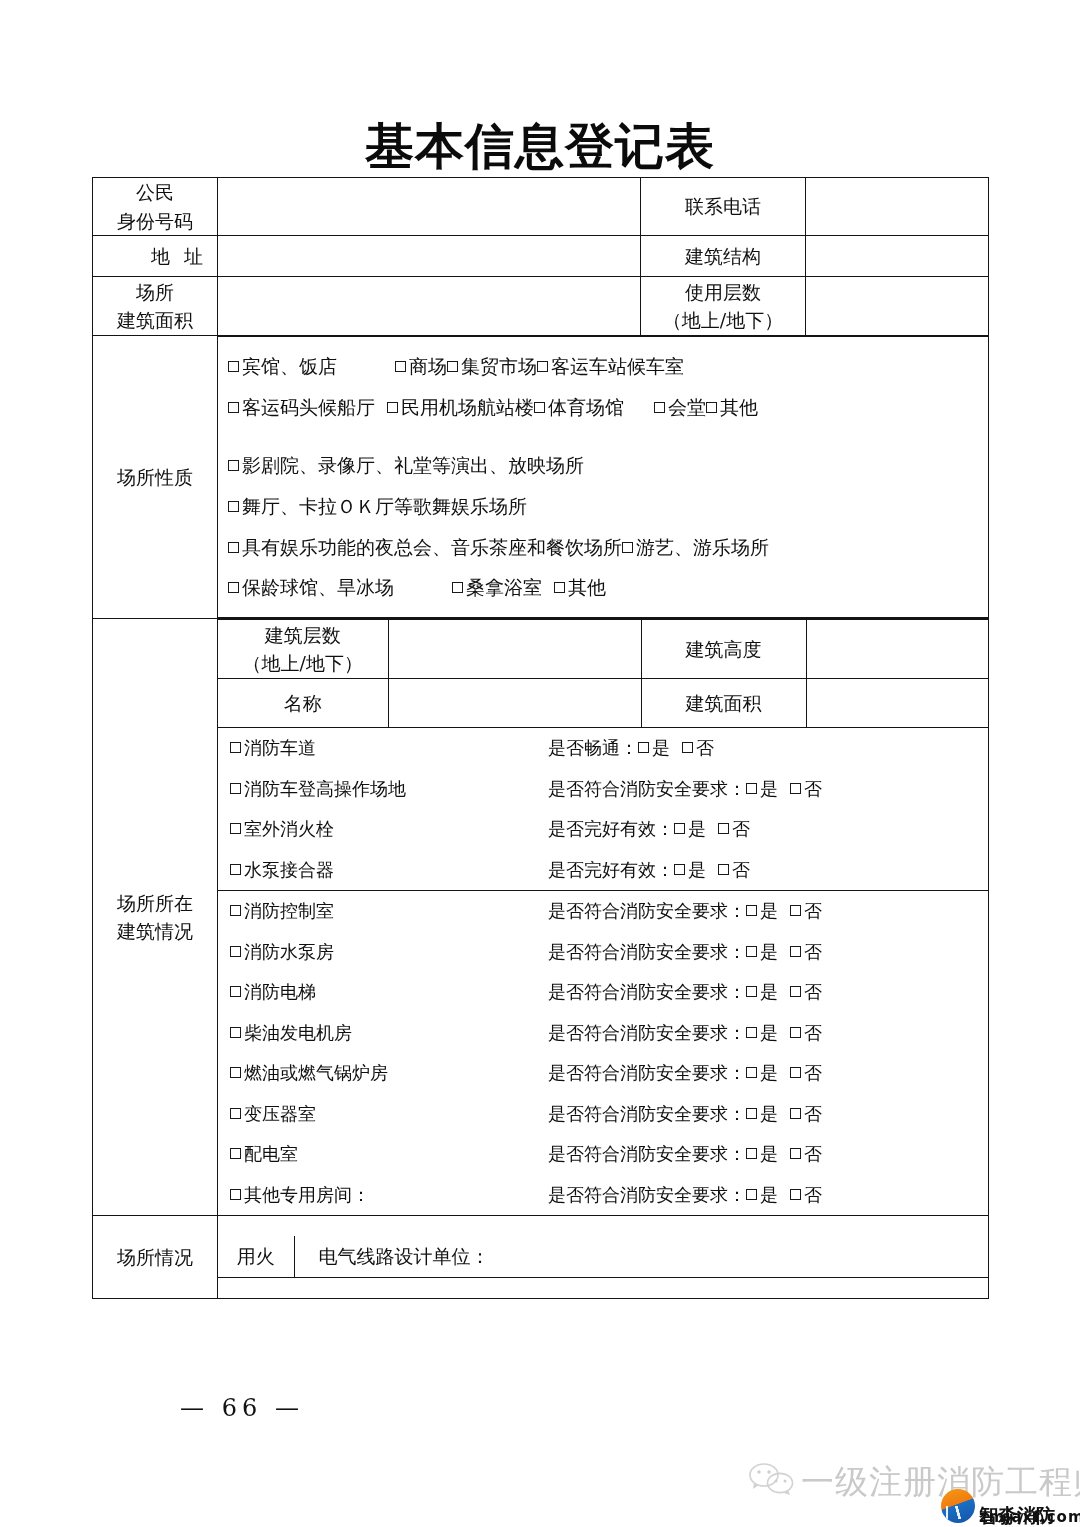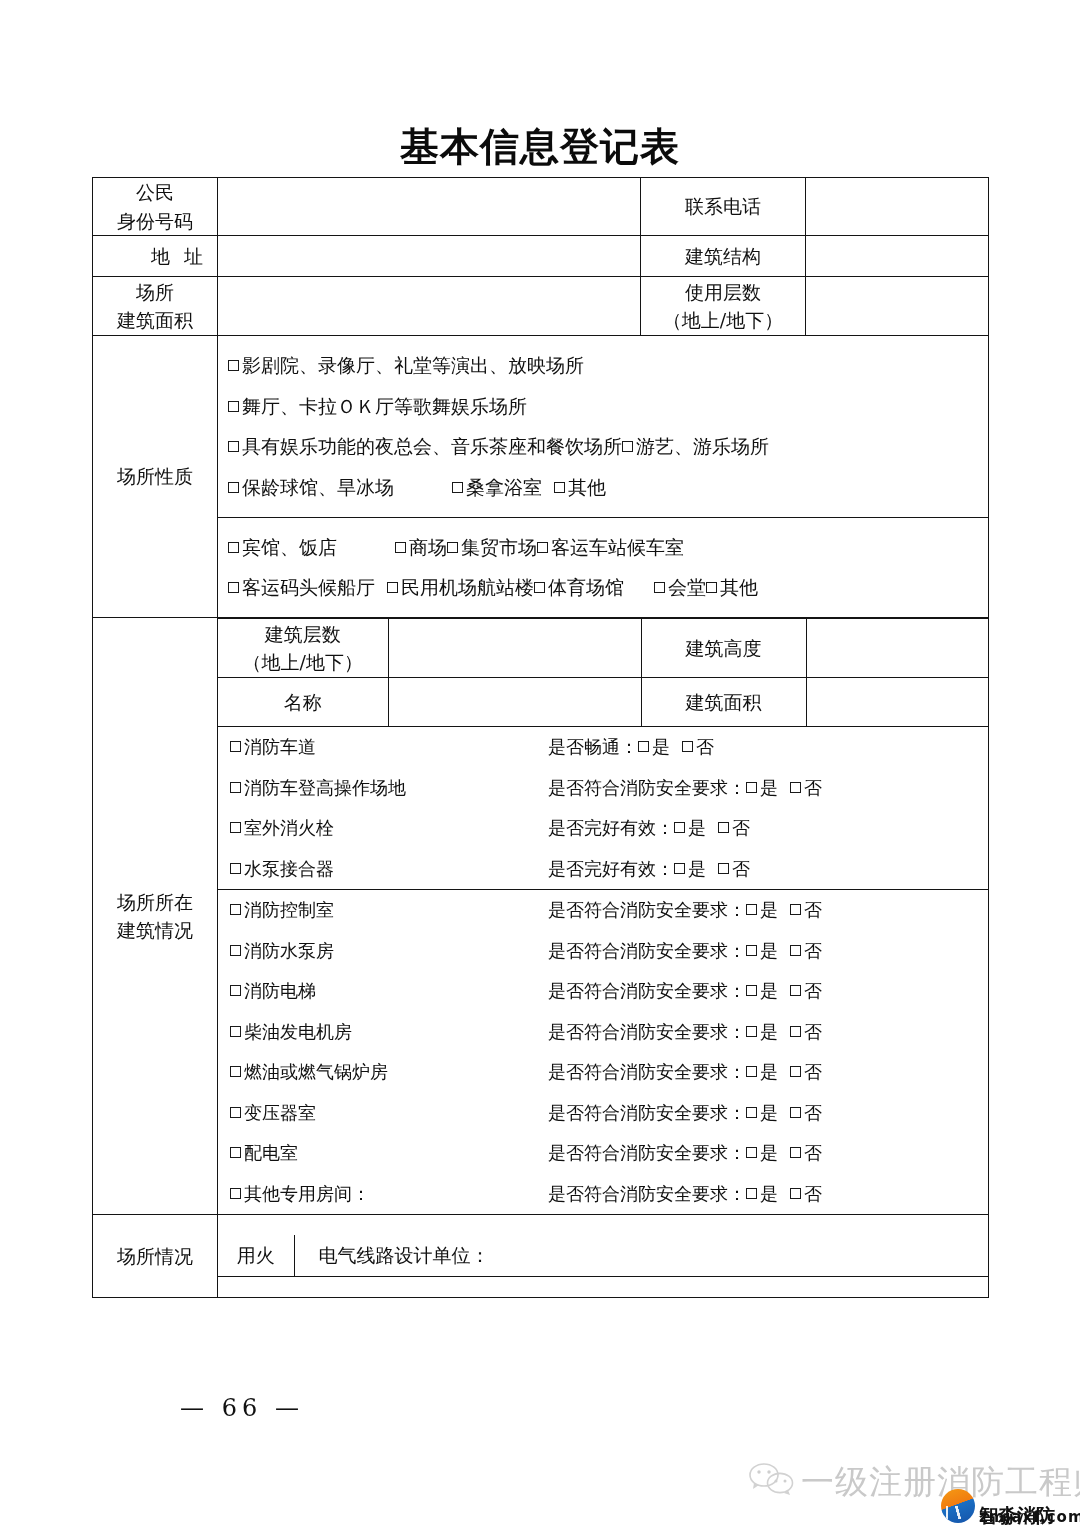--- a/index.html
+++ b/index.html
@@ -25,21 +25,21 @@
 
   
   .doc-title {
     position: absolute;
     left: 0;
     top: 121px;
     width: 1080px;
     text-align: center;
     font-family: "DejaVu Serif", "Liberation Serif", serif;
     font-weight: 700;
-    font-size: 39px;
+    font-size: 49px;
     letter-spacing: 1px;
     line-height: 50px;
     color: #0b0b0b;
   }
 
   
   .form-table {
     position: absolute;
     left: 92px;
     top: 177px;
@@ -255,52 +255,52 @@
         </td>
         <td class="blank cell-pad"></td>
       </tr>
 
       <tr>
         <td class="lbl">场所性质</td>
         <td colspan="3" style="padding:0">
           <table class="inner">
             <tbody>
               <tr>
+                <td class="nb-b nb-l nb-r" style="padding:0">
+                  <div class="opt-block">
+
+                    <div class="opt-line">
+                      <span class="cb"></span><span>宾馆、饭店</span><span class="gap-lg"></span><span class="cb"></span><span>商场</span><span class="cb"></span><span>集贸市场</span><span class="cb"></span><span>客运车站候车室</span>
+                    </div>
+
+                    <div class="opt-line">
+                      <span class="cb"></span><span>客运码头候船厅</span><span class="gap-sm"></span><span class="cb"></span><span>民用机场航站楼</span><span class="cb"></span><span>体育场馆</span><span class="gap-md"></span><span class="cb"></span><span>会堂</span><span class="cb"></span><span>其他</span>
+                    </div>
+
+                  </div>
+                </td>
+              </tr>
+              <tr>
                 <td class="nb-t nb-l nb-r" style="padding:0">
                   <div class="opt-block">
 
                     <div class="opt-line">
                       <span class="cb"></span><span>影剧院、录像厅、礼堂等演出、放映场所</span>
                     </div>
 
                     <div class="opt-line">
                       <span class="cb"></span><span>舞厅、卡拉ＯＫ厅等歌舞娱乐场所</span>
                     </div>
 
                     <div class="opt-line">
                       <span class="cb"></span><span>具有娱乐功能的夜总会、音乐茶座和餐饮场所</span><span class="cb"></span><span>游艺、游乐场所</span>
                     </div>
 
                     <div class="opt-line">
                       <span class="cb"></span><span>保龄球馆、旱冰场</span><span class="gap-lg"></span><span class="cb"></span><span>桑拿浴室</span><span class="gap-sm"></span><span class="cb"></span><span>其他</span>
-                    </div>
-
-                  </div>
-                </td>
-              </tr>
-              <tr>
-                <td class="nb-b nb-l nb-r" style="padding:0">
-                  <div class="opt-block">
-
-                    <div class="opt-line">
-                      <span class="cb"></span><span>宾馆、饭店</span><span class="gap-lg"></span><span class="cb"></span><span>商场</span><span class="cb"></span><span>集贸市场</span><span class="cb"></span><span>客运车站候车室</span>
-                    </div>
-
-                    <div class="opt-line">
-                      <span class="cb"></span><span>客运码头候船厅</span><span class="gap-sm"></span><span class="cb"></span><span>民用机场航站楼</span><span class="cb"></span><span>体育场馆</span><span class="gap-md"></span><span class="cb"></span><span>会堂</span><span class="cb"></span><span>其他</span>
                     </div>
 
                   </div>
                 </td>
               </tr>
             </tbody>
           </table>
         </td>
       </tr>
 

